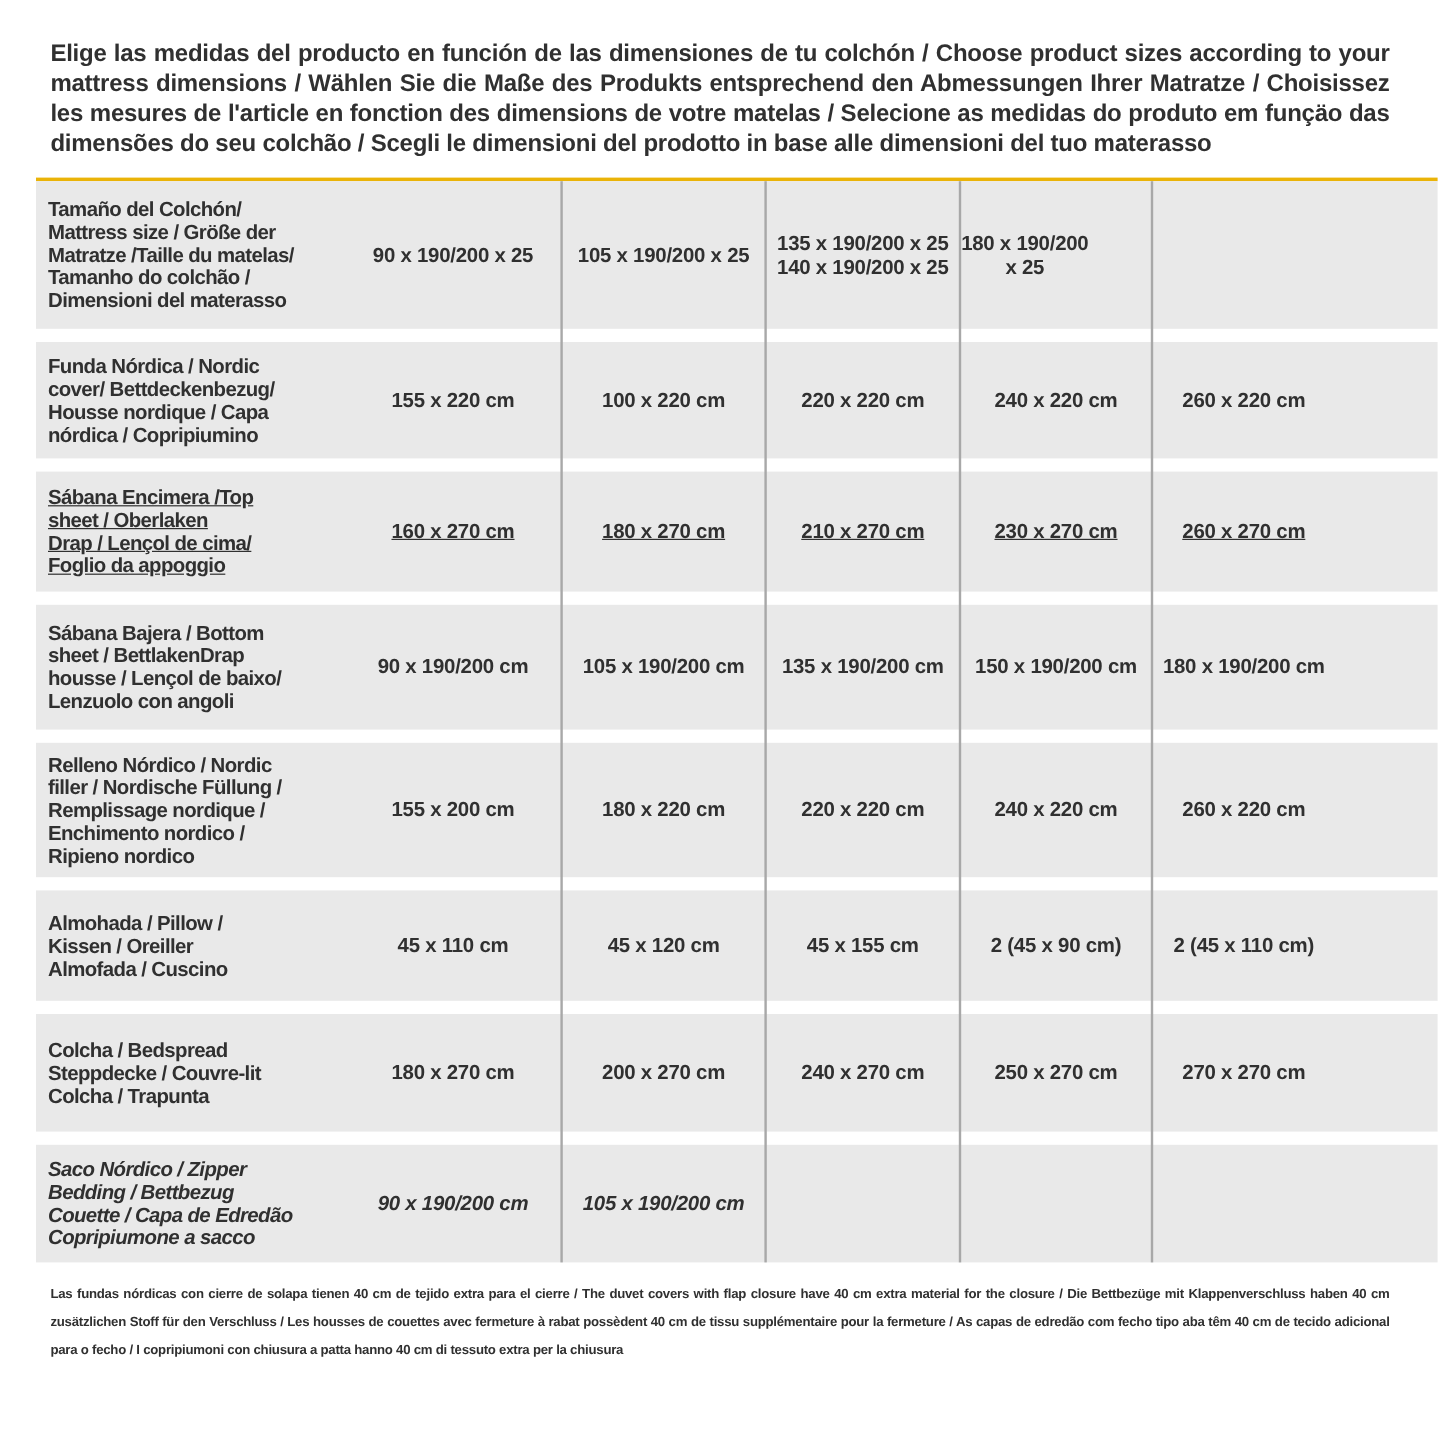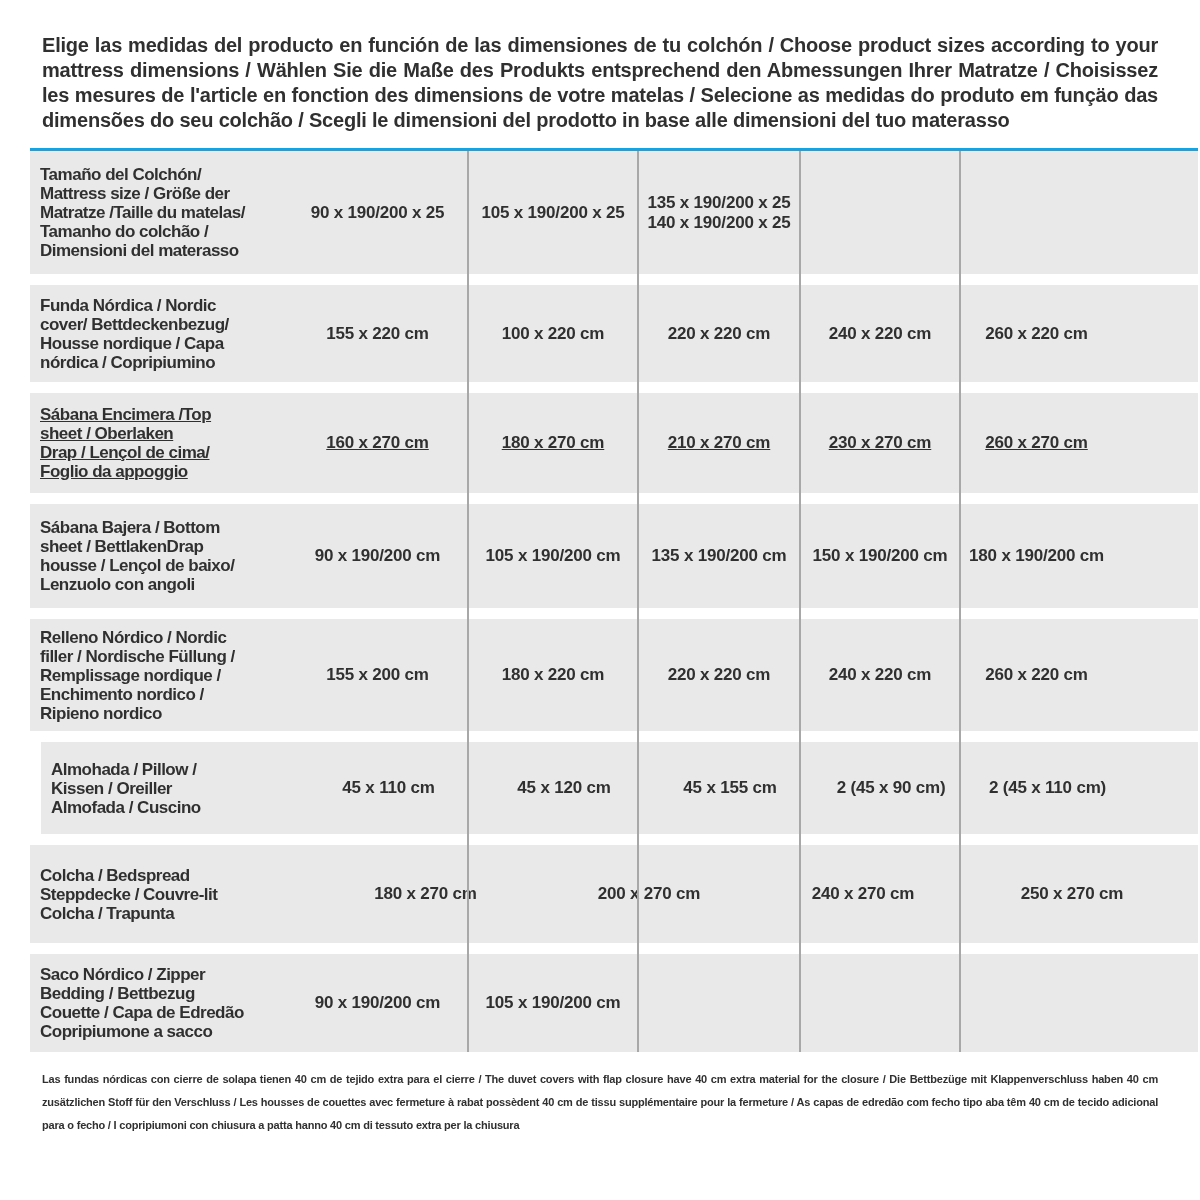--- a/index.html
+++ b/index.html
@@ -14,36 +14,36 @@
     margin:33px 42px 0 42px;
     font-size:20px; font-weight:bold;
     line-height:25px;
     text-align:justify;
     letter-spacing:-0.2px;
   }
   .table-wrap {
     position:relative;
     margin:15px 0 0 30px;
     width:1168px;
-    border-top:3px solid #0ea5e9;
+    border-top:3px solid #eab308;
   }
   .trow {
     display:grid;
     grid-template-columns:257px 181px 170px 162px 160px 205px;
     background:#e9e9e9;
     margin-bottom:11px;
   }
-  .trow:last-child { margin-bottom:0; }
+  .trow:last-child { margin-bottom:0;font-style:italic; }
   .rows .trow:nth-child(1){ min-height:123px; }
   .rows .trow:nth-child(2){ min-height:97px; }
   .rows .trow:nth-child(3){ min-height:100px;text-decoration:underline; }
   .rows .trow:nth-child(4){ min-height:104px; }
   .rows .trow:nth-child(5){ min-height:112px; }
-  .rows .trow:nth-child(6){ min-height:92px;margin-left:11px; }
-  .rows .trow:nth-child(7){ min-height:98px;gap:48px; }
+  .rows .trow:nth-child(6){ min-height:92px; }
+  .rows .trow:nth-child(7){ min-height:98px; }
   .rows .trow:nth-child(8){ min-height:98px; }
   .cell {
     display:flex; align-items:center; justify-content:center;
     text-align:center;
     font-weight:bold; font-size:17px; line-height:20px;
     letter-spacing:-0.2px;
     white-space:pre-line;
   }
   .cell.label {
     justify-content:flex-start;
@@ -77,20 +77,21 @@
     <div class="trow">
       <div class="cell label">Tamaño del Colchón/
 Mattress size / Größe der
 Matratze /Taille du matelas/
 Tamanho do colchão /
 Dimensioni del materasso</div>
       <div class="cell">90 x 190/200 x 25</div>
       <div class="cell">105 x 190/200 x 25</div>
       <div class="cell">135 x 190/200 x 25
 140 x 190/200 x 25</div>
+      <div class="cell last">180 x 190/200 x 25</div>
     </div>
 
     <div class="trow">
       <div class="cell label">Funda Nórdica / Nordic
 cover/ Bettdeckenbezug/
 Housse nordique / Capa
 nórdica / Copripiumino</div>
       <div class="cell">155 x 220 cm</div>
       <div class="cell">100 x 220 cm</div>
       <div class="cell">220 x 220 cm</div>

